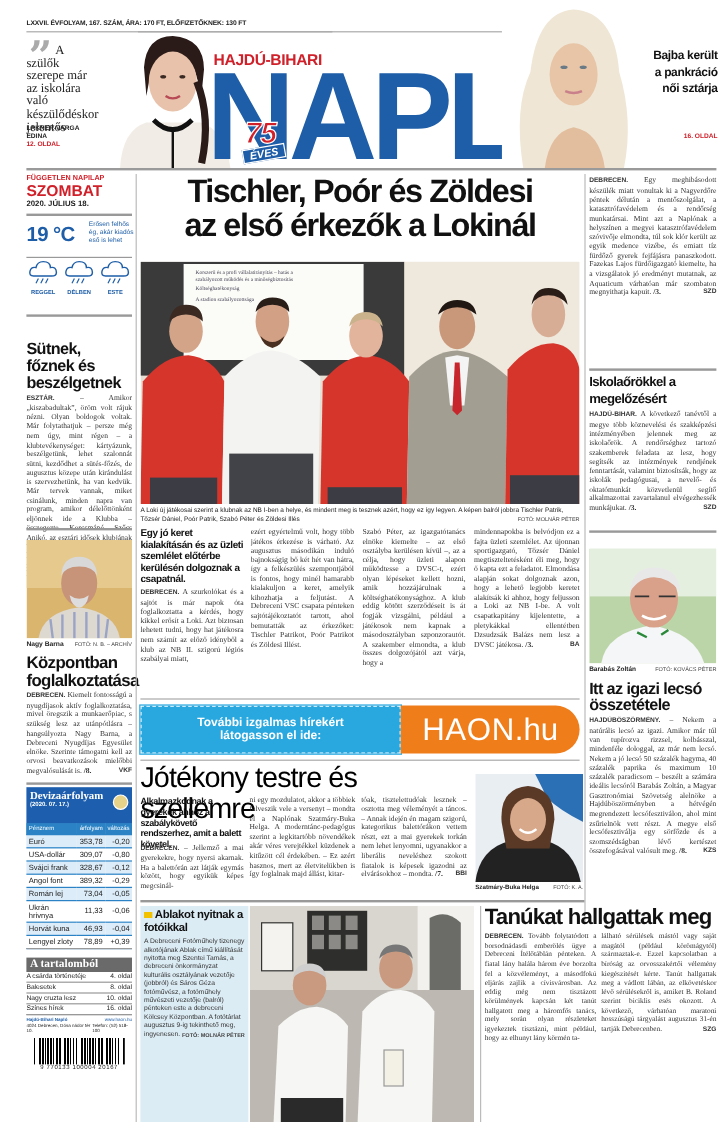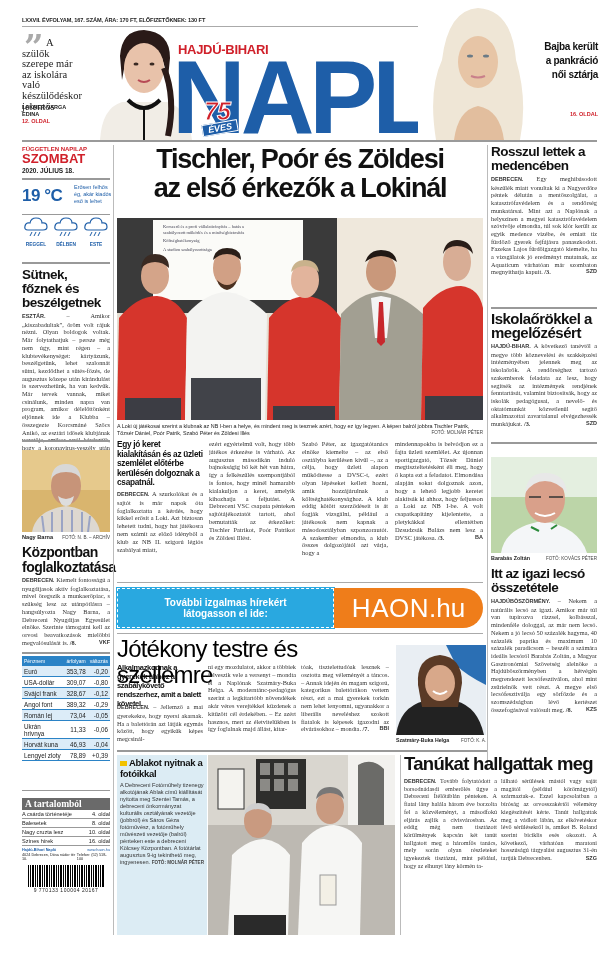--- a/index.html
+++ b/index.html
@@ -107,21 +107,21 @@
       <div style="width:28px;text-align:center">
         <svg width="26" height="22" viewBox="0 0 26 22">
             <path d="M5 14 Q1 14 2 10 Q3 6 7 7 Q8 2 13 2 Q19 2 19 7 Q24 6 24 11 Q24 14 20 14 Z" fill="#fff" stroke="#1e5ea8" stroke-width="1.2"></path>
             <path d="M9 16 l-2 4 M13 16 l-2 4 M17 16 l-2 4" stroke="#1e5ea8" stroke-width="1"></path>
           </svg>
         <div class="sans blue" style="font-size:4.8px;font-weight:bold">ESTE</div>
       </div>
     </div>
   </div>
   <div style="height:2px;background:#999;margin-top:2px"></div>
-  <div style="margin-top:4px">
+  <div style="margin-top:20px">
     <div class="h-sm" style="font-size:13.5px;line-height:14px">Sütnek, főznek és beszélgetnek</div>
     <div class="body-text" style="margin-top:2px;font-size:6.3px;line-height:7.7px">
       <span class="kicker">ESZTÁR.</span>
       <span>– Amikor „kiszabadultak”, öröm volt rájuk nézni. Olyan boldogok voltak. Már folytathatjuk – persze még nem úgy, mint régen – a klubtevékenységet: kártyázunk, beszélgetünk, lehet szalonnát sütni, kezdődhet a sütés-főzés, de augusztus közepe után kirándulást is szervezhetünk, ha van kedvük. Már tervek vannak, miket csinálunk, minden napra van program, amikor délelőttönként eljönnek ide a Klubba – összegezte Korcsmáné Szőcs Anikó, az esztári idősek klubjának vezetője, amikor arról kérdeztük, hogy a koronavírus-veszély után miként tudják folytatni a klubéletet.</span>
       <b>/5.</b>
       <span class="sig">NKM</span>
     </div>
   </div>
 </div>
 
@@ -148,20 +148,25 @@
     <span class="kicker">DEBRECEN.</span>
     <span>Kiemelt fontosságú a nyugdíjasok aktív foglalkoztatása, mivel öregszik a munkaerőpiac, s szükség lesz az utánpótlásra – hangsúlyozta Nagy Barna, a Debreceni Nyugdíjas Egyesület elnöke. Szerinte támogatni kell az orvosi beavatkozások mielőbbi megvalósulását is.</span>
     <b>/8.</b>
     <span class="sig">VKF</span>
   </div>
 </div>
 
 <div class="hr" style="left:22px;top:652px;width:88px;height:2px"></div>
 
 <div class="col" style="left:22px;top:656px;width:88px;background:#fff">
+  <div style="background:#1d5fae;color:#fff;padding:2px 3px;position:relative;height:30px">
+    <div class="serif" style="font-size:9px;font-weight:bold">Devizaárfolyam</div>
+    <div class="sans" style="font-size:5px;font-weight:bold">(2020. 07. 17.)</div>
+    <div style="position:absolute;right:3px;top:6px;width:13px;height:13px;border-radius:50%;background:#e7d28a;border:1px solid #fff"></div>
+  </div>
   <table class="fx-table">
     <tbody>
         <tr style="background:#2b83c6;color:#fff">
       <td style="font-size:5px;background:#2b83c6">Pénznem</td>
       <td class="n" style="font-size:5px;background:#2b83c6">árfolyam</td>
       <td class="n" style="font-size:5px;background:#2b83c6">változás</td>
     </tr>
     <tr>
           <td>Euró</td>
           <td class="n">353,78</td>
@@ -387,31 +392,30 @@
     <path d="M90 180 L94 88 Q108 70 126 70 Q144 72 154 88 L152 180 Z" fill="#f6f6f4"></path>
     <ellipse cx="122" cy="52" rx="14" ry="17" fill="#c99a80"></ellipse>
     <path d="M108 44 Q110 32 122 32 Q134 32 136 44 Q130 38 122 38 Q114 38 108 44" fill="#777"></path>
     <rect x="112" y="120" width="16" height="30" fill="#f3f0e6" stroke="#999"></rect>
   </svg>
 </div>
 
 <div class="vr" style="left:400px;top:755px;height:180px"></div>
 
 <div class="col" style="left:491px;top:145px;width:106px">
-  <div class="h-sm" style="font-size:13.5px;line-height:14px">Rosszul lettek a medencében</div>
   <div class="body-text" style="margin-top:2px;font-size:6.3px;line-height:7.7px">
     <span class="kicker">DEBRECEN.</span>
     <span>Egy meghibásodott készülék miatt vonultak ki a Nagyerdőre péntek délután a mentőszolgálat, a katasztrófavédelem és a rendőrség munkatársai. Mint azt a Naplónak a helyszínen a megyei katasztrófavédelem szóvivője elmondta, túl sok klór került az egyik medence vizébe, és emiatt tíz fürdőző gyerek fejfájásra panaszkodott. Fazekas Lajos fürdőigazgató kiemelte, ha a vizsgálatok jó eredményt mutatnak, az Aquaticum várhatóan már szombaton megnyithatja kapuit.</span>
     <b>/3.</b>
     <span class="sig">SZD</span>
   </div>
 </div>
 <div class="hr" style="left:491px;top:307px;width:106px;height:2px"></div>
 <div class="col" style="left:491px;top:312px;width:106px">
-  <div class="h-sm" style="font-size:15px;line-height:14px">Iskolaőrökkel a megelőzésért</div>
+  <div class="h-sm" style="font-size:11px;line-height:14px">Iskolaőrökkel a megelőzésért</div>
   <div class="body-text" style="margin-top:2px;font-size:6.3px;line-height:7.7px">
     <span class="kicker">HAJDÚ-BIHAR.</span>
     <span>A következő tanévtől a megye több köznevelési és szakképzési intézményében jelennek meg az iskolaőrök. A rendőrséghez tartozó szakemberek feladata az lesz, hogy segítsék az intézmények rendjének fenntartását, valamint biztosítsák, hogy az iskolák pedagógusai, a nevelő- és oktatómunkát közvetlenül segítő alkalmazottai zavartalanul elvégezhessék munkájukat.</span>
     <b>/3.</b>
     <span class="sig">SZD</span>
   </div>
 </div>
 <div class="hr" style="left:491px;top:442px;width:106px;height:2px"></div>
 
 <div class="photo" style="left:491px;top:457px;width:106px;height:96px">

